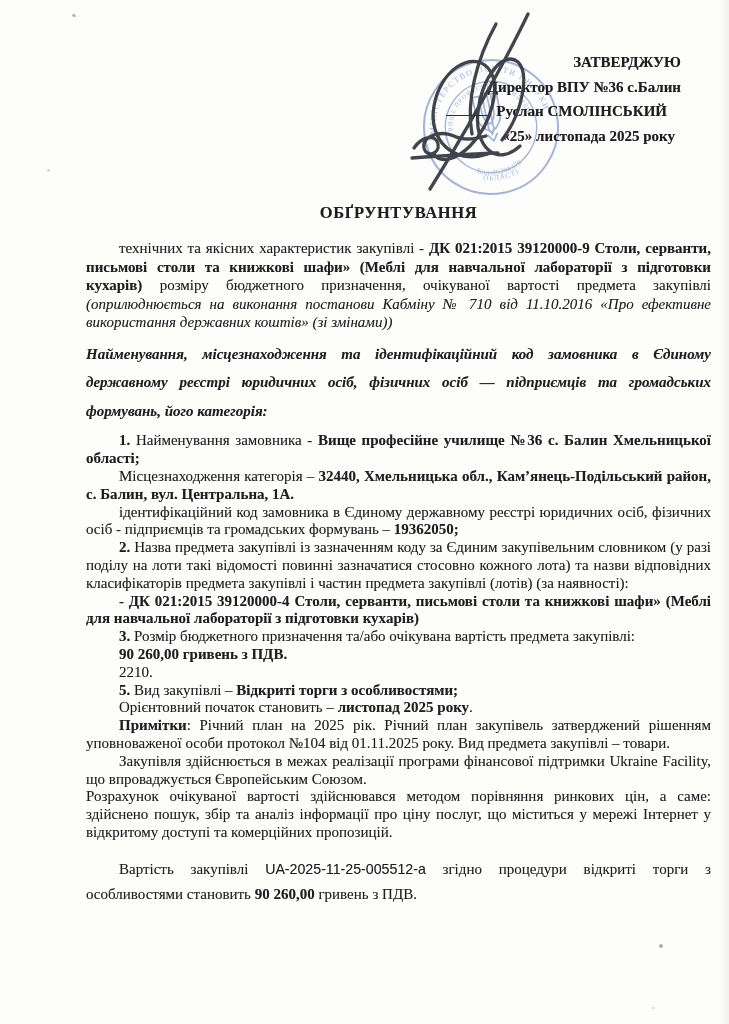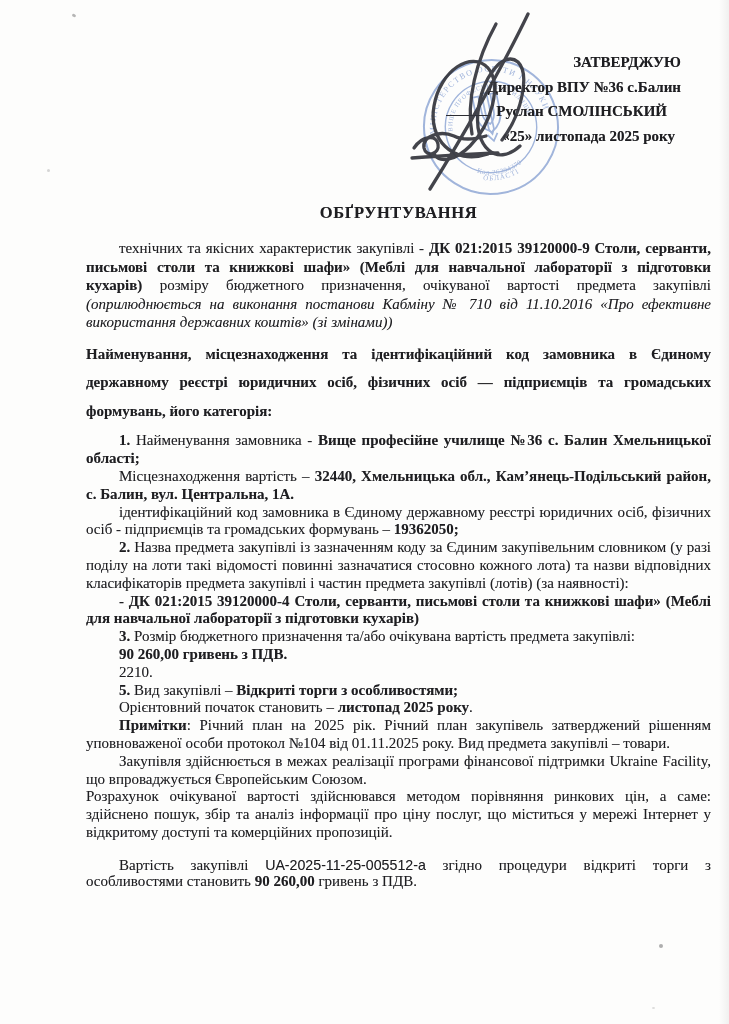--- a/index.html
+++ b/index.html
@@ -37,24 +37,24 @@
     opacity:.92;}
 
   
   .content{position:absolute;left:78px;top:203px;width:625px;z-index:2;margin-left:8px;}
   .title{margin:0 0 16px 0;font-size:16.5px;font-weight:bold;text-align:center;
     letter-spacing:.6px;text-shadow:0 0 .5px rgba(20,20,30,.4);}
   p{margin:0;font-size:15px;text-align:justify;
     text-shadow:0 0 .4px rgba(25,25,35,.35);}
   .intro{line-height:18.6px;}
   .ind{text-indent:33px;}
-  .head{font-weight:bold;line-height:28.5px;margin-top:8px;}
+  .head{font-weight:bold;line-height:28.5px;margin-top:8px;font-style:italic;}
   .items p{line-height:17.8px;font-family:Liberation Serif, serif;}
   .items{margin-top:7px;}
-  .final{margin-top:15px;line-height:16px;}
+  .final{margin-top:15px;line-height:25px;}
   b{font-weight:bold;}
   i{font-style:italic;}
   .sans{font-family:"Liberation Sans","DejaVu Sans",sans-serif;font-size:14.2px;}
 </style>
 </head>
 <body>
 
 <div class="page">
 
   <div class="speck s1"></div>
@@ -106,21 +106,21 @@
 
   <div class="content">
     <h1 class="title">ОБҐРУНТУВАННЯ</h1>
 
     <p class="intro ind"><span>технічних та якісних характеристик закупівлі - </span><b>ДК 021:2015 39120000-9 Столи, серванти, письмові столи та книжкові шафи» (Меблі для навчальної лабораторії з підготовки кухарів)</b><span> розміру бюджетного призначення, очікуваної вартості предмета закупівлі </span><i>(оприлюднюється на виконання постанови Кабміну № 710 від 11.10.2016 «Про ефективне використання державних коштів» (зі змінами))</i></p>
 
     <p class="head">Найменування, місцезнаходження та ідентифікаційний код замовника в Єдиному державному реєстрі юридичних осіб, фізичних осіб — підприємців та громадських формувань, його категорія:</p>
 
     <div class="items">
       <p class="ind"><b>1.</b><span> Найменування замовника - </span><b>Вище професійне училище №36 с. Балин Хмельницької області;</b></p>
-      <p class="ind"><span>Місцезнаходження вартість – </span><b>32440, Хмельницька обл., Кам’янець-Подільський район, с. Балин, вул. Центральна, 1А.</b></p>
+      <p class="ind"><span>Місцезнаходження категорія – </span><b>32440, Хмельницька обл., Кам’янець-Подільський район, с. Балин, вул. Центральна, 1А.</b></p>
       <p class="ind"><span>ідентифікаційний код замовника в Єдиному державному реєстрі юридичних осіб, фізичних осіб - підприємців та громадських формувань – </span><b>19362050;</b></p>
       <p class="ind"><b>2.</b><span> Назва предмета закупівлі із зазначенням коду за Єдиним закупівельним словником (у разі поділу на лоти такі відомості повинні зазначатися стосовно кожного лота) та назви відповідних класифікаторів предмета закупівлі і частин предмета закупівлі (лотів) (за наявності):</span></p>
       <p class="ind"><b>- ДК 021:2015 39120000-4 Столи, серванти, письмові столи та книжкові шафи» (Меблі для навчальної лабораторії з підготовки кухарів)</b></p>
       <p class="ind"><b>3.</b><span> Розмір бюджетного призначення та/або очікувана вартість предмета закупівлі:</span></p>
       <p class="ind"><b>90 260,00 гривень з ПДВ.</b></p>
       <p class="ind"><span>2210.</span></p>
       <p class="ind"><b>5.</b><span> Вид закупівлі – </span><b>Відкриті торги з особливостями;</b></p>
       <p class="ind"><span>Орієнтовний початок становить – </span><b>листопад  2025 року</b><span>.</span></p>
       <p class="ind"><b>Примітки</b><span>: Річний план на 2025 рік. Річний план закупівель затверджений рішенням уповноваженої особи протокол №104  від 01.11.2025 року. Вид предмета закупівлі – товари.</span></p>
       <p class="ind"><span>Закупівля здійснюється в межах реалізації програми фінансової підтримки Ukraine Facility, що впроваджується Європейським Союзом.</span></p>

